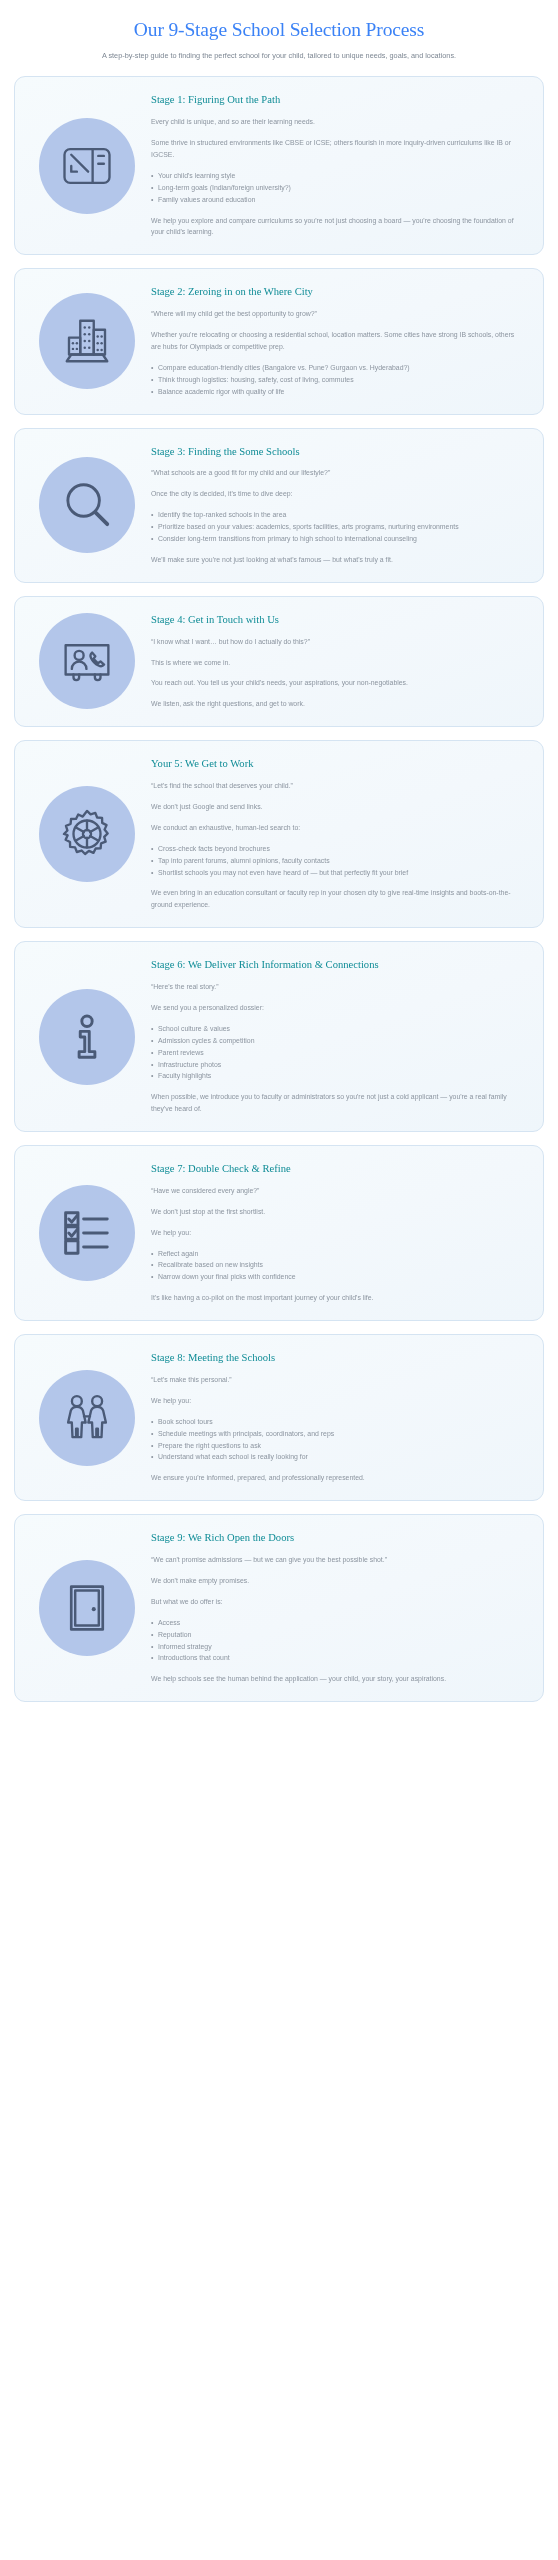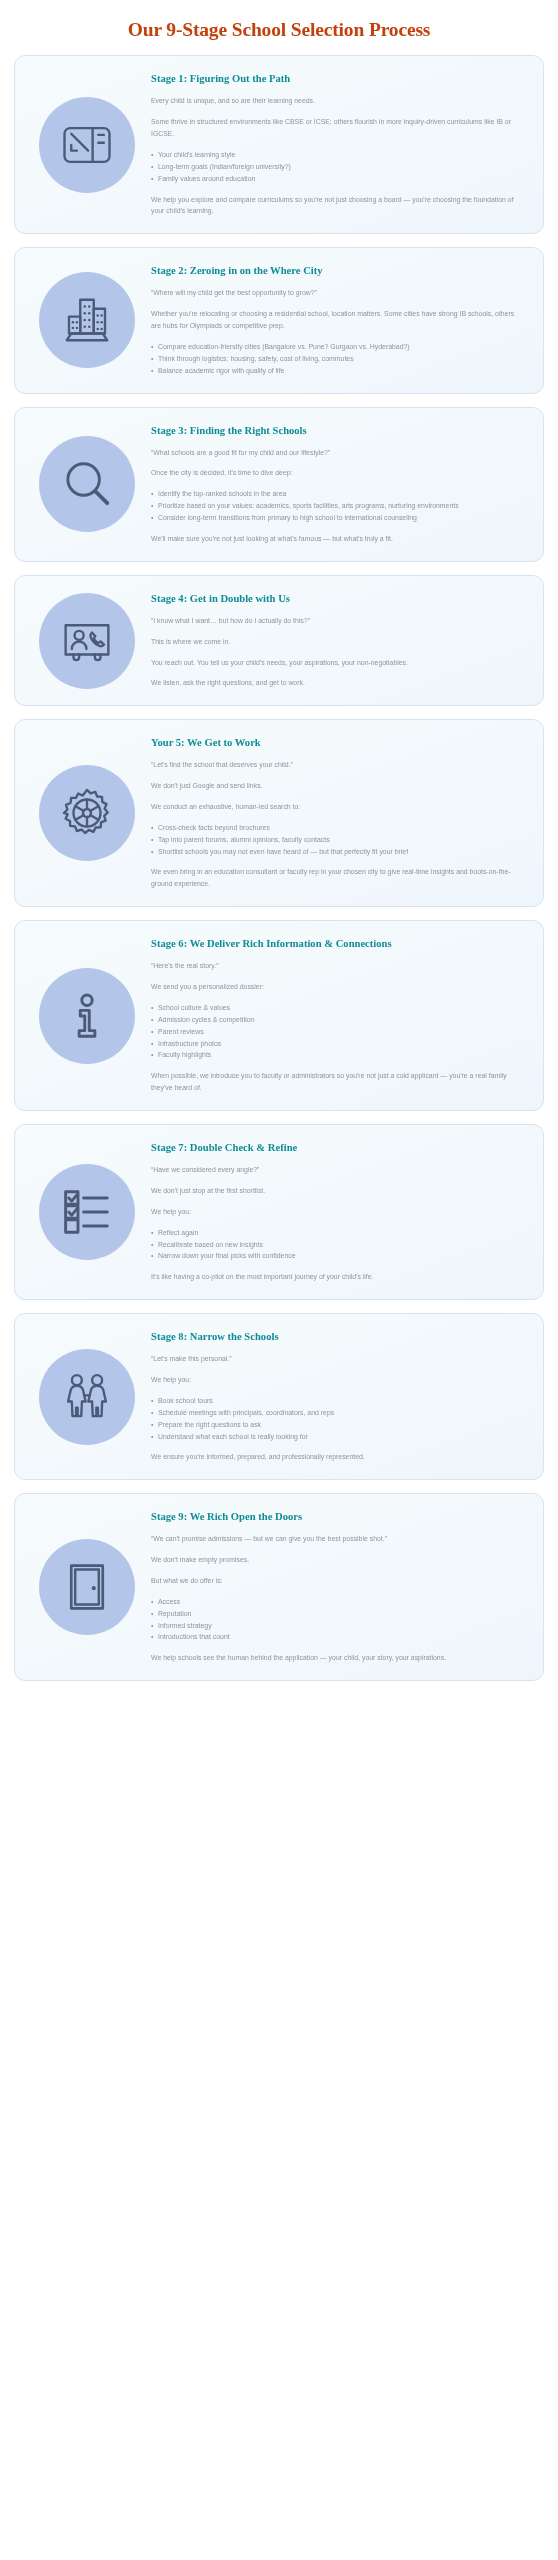--- a/index.html
+++ b/index.html
@@ -12,24 +12,24 @@
   body {
     padding: 0 0 14px 0;
   }
 
   .page-header {
     text-align: center;
     padding: 18px 16px 4px 16px;
   }
   .page-title {
     font-family: "Liberation Serif", serif;
-    font-weight: bold;
+    font-weight: normal;
     font-size: 19.5px;
     letter-spacing: -0.15px;
-    color: #c2410c;
+    color: #3b82f6;
     line-height: 1.2;
   }
   .page-subtitle {
     margin-top: 10px;
     font-size: 7.3px;
     color: #7d8793;
     line-height: 1.5;
     font-family: "Liberation Sans", sans-serif;
   }
 
@@ -81,21 +81,21 @@
   }
   .ico-fill { fill: #4a5a77; }
 
   .stage-body {
     flex: 1 1 auto;
     padding-left: 8px;
     padding-right: 4px;
   }
   .stage-title {
     font-family: "Liberation Serif", serif;
-    font-weight: bold;
+    font-weight: normal;
     font-size: 10.6px;
     color: #0f8c96;
     line-height: 1.32;
     margin-bottom: 9px;
   }
   .stage-para {
     font-size: 6.9px;
     color: #8b949f;
     line-height: 1.72;
     margin-bottom: 9px;
@@ -118,20 +118,21 @@
     top: 0;
     color: #8b949f;
   }
   .stage-block:last-child { margin-bottom: 0; }
 </style>
 </head>
 <body>
 
 <div class="page-header">
   <h1 class="page-title">Our 9-Stage School Selection Process</h1>
+  <p class="page-subtitle">A step-by-step guide to finding the perfect school for your child, tailored to unique needs, goals, and locations.</p>
 </div>
 
 <div class="stages" id="stages">
     <div class="stage-card">
       <div class="stage-icon-wrap">
         <div class="icon-circle">
           <svg viewBox="0 0 48 48">
             <rect class="ico-stroke" x="4" y="9" width="40" height="30" rx="5"></rect>
             <path class="ico-stroke" d="M29 9v30"></path>
             <path class="ico-stroke" d="M10 14l15 15"></path>
@@ -196,21 +197,21 @@
     <div class="stage-card">
       <div class="stage-icon-wrap">
         <div class="icon-circle">
           <svg viewBox="0 0 48 48">
             <circle class="ico-stroke" cx="21" cy="20" r="14" style="stroke-width:2.6"></circle>
             <path class="ico-stroke" d="M31.5 30.5L42 41" style="stroke-width:3.4"></path>
           </svg>
         </div>
       </div>
       <div class="stage-body">
-        <h2 class="stage-title">Stage 3: Finding the Right Schools</h2>
+        <h2 class="stage-title">Stage 3: Finding the Some Schools</h2>
         <p class="stage-para stage-block">“What schools are a good fit for my child and our lifestyle?”</p>
         <p class="stage-para stage-block">Once the city is decided, it's time to dive deep:</p>
         <ul class="stage-list stage-block">
           <li>Identify the top-ranked schools in the area</li>
           <li>Prioritize based on your values: academics, sports facilities, arts programs, nurturing environments</li>
           <li>Consider long-term transitions from primary to high school to international counseling</li>
         </ul>
         <p class="stage-para stage-block">We'll make sure you're not just looking at what's famous — but what's truly a fit.</p>
       </div>
     </div>
@@ -221,21 +222,21 @@
             <rect class="ico-stroke" x="5" y="10" width="38" height="26"></rect>
             <circle class="ico-stroke" cx="17" cy="19" r="4"></circle>
             <path class="ico-stroke" d="M10.5 31c0-4 3-6.5 6.5-6.5s6.5 2.5 6.5 6.5"></path>
             <path class="ico-stroke" d="M28.5 16.5c-1.5 1.2-1.8 3-.8 5 1.3 2.7 3.8 5.2 6.5 6.5 2 1 3.8.7 5-.8l-3.2-2.8-2.3 1.6-3.9-3.9 1.6-2.3z"></path>
             <path class="ico-stroke" d="M12 36v2.5a2.5 2.5 0 005 0V36"></path>
             <path class="ico-stroke" d="M31 36v2.5a2.5 2.5 0 005 0V36"></path>
           </svg>
         </div>
       </div>
       <div class="stage-body">
-        <h2 class="stage-title">Stage 4: Get in Double with Us</h2>
+        <h2 class="stage-title">Stage 4: Get in Touch with Us</h2>
         <p class="stage-para stage-block">“I know what I want… but how do I actually do this?”</p>
         <p class="stage-para stage-block">This is where we come in.</p>
         <p class="stage-para stage-block">You reach out. You tell us your child's needs, your aspirations, your non-negotiables.</p>
         <p class="stage-para stage-block">We listen, ask the right questions, and get to work.</p>
       </div>
     </div>
     <div class="stage-card">
       <div class="stage-icon-wrap">
         <div class="icon-circle">
           <svg viewBox="0 0 48 48">
@@ -316,21 +317,21 @@
           <svg viewBox="0 0 48 48">
             <circle class="ico-stroke" cx="15" cy="9" r="4.4"></circle>
             <path class="ico-stroke" d="M9.6 17.5C10.4 15.4 12.5 14 15 14s4.6 1.4 5.4 3.5L22.8 28h-3.3l-.6 13h-3.2v-7.5h-1.4V41h-3.2l-.6-13H7.2z"></path>
             <circle class="ico-stroke" cx="33" cy="9" r="4.4"></circle>
             <path class="ico-stroke" d="M27.6 17.5C28.4 15.4 30.5 14 33 14s4.6 1.4 5.4 3.5L40.8 28h-3.3l-.6 13h-3.2v-7.5h-1.4V41h-3.2l-.6-13h-3.3z"></path>
             <path class="ico-stroke" d="M21.5 22.5h5"></path>
           </svg>
         </div>
       </div>
       <div class="stage-body">
-        <h2 class="stage-title">Stage 8: Narrow the Schools</h2>
+        <h2 class="stage-title">Stage 8: Meeting the Schools</h2>
         <p class="stage-para stage-block">“Let's make this personal.”</p>
         <p class="stage-para stage-block">We help you:</p>
         <ul class="stage-list stage-block">
           <li>Book school tours</li>
           <li>Schedule meetings with principals, coordinators, and reps</li>
           <li>Prepare the right questions to ask</li>
           <li>Understand what each school is really looking for</li>
         </ul>
         <p class="stage-para stage-block">We ensure you're informed, prepared, and professionally represented.</p>
       </div>

